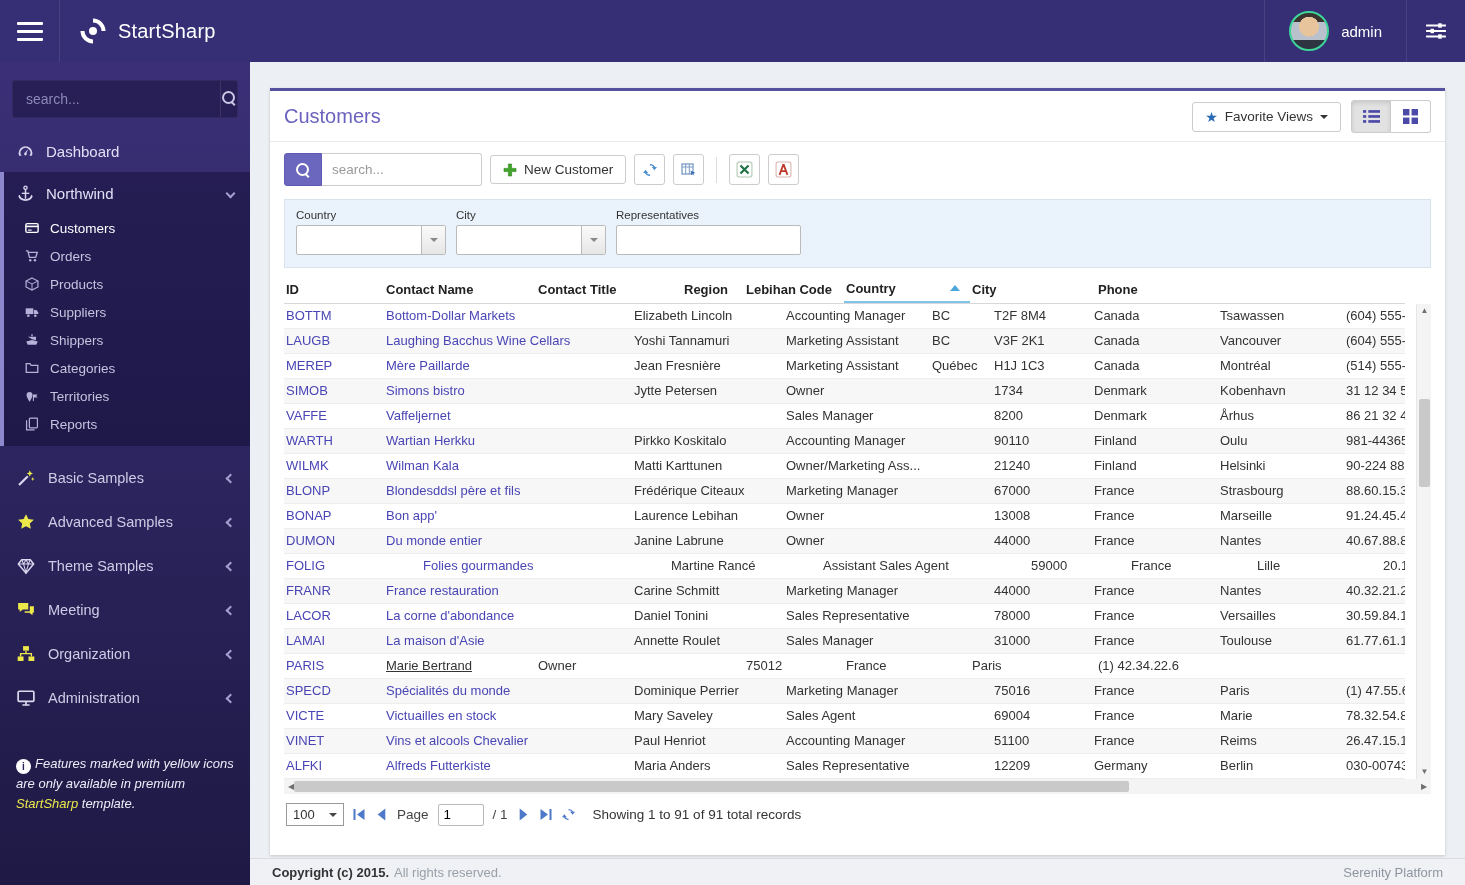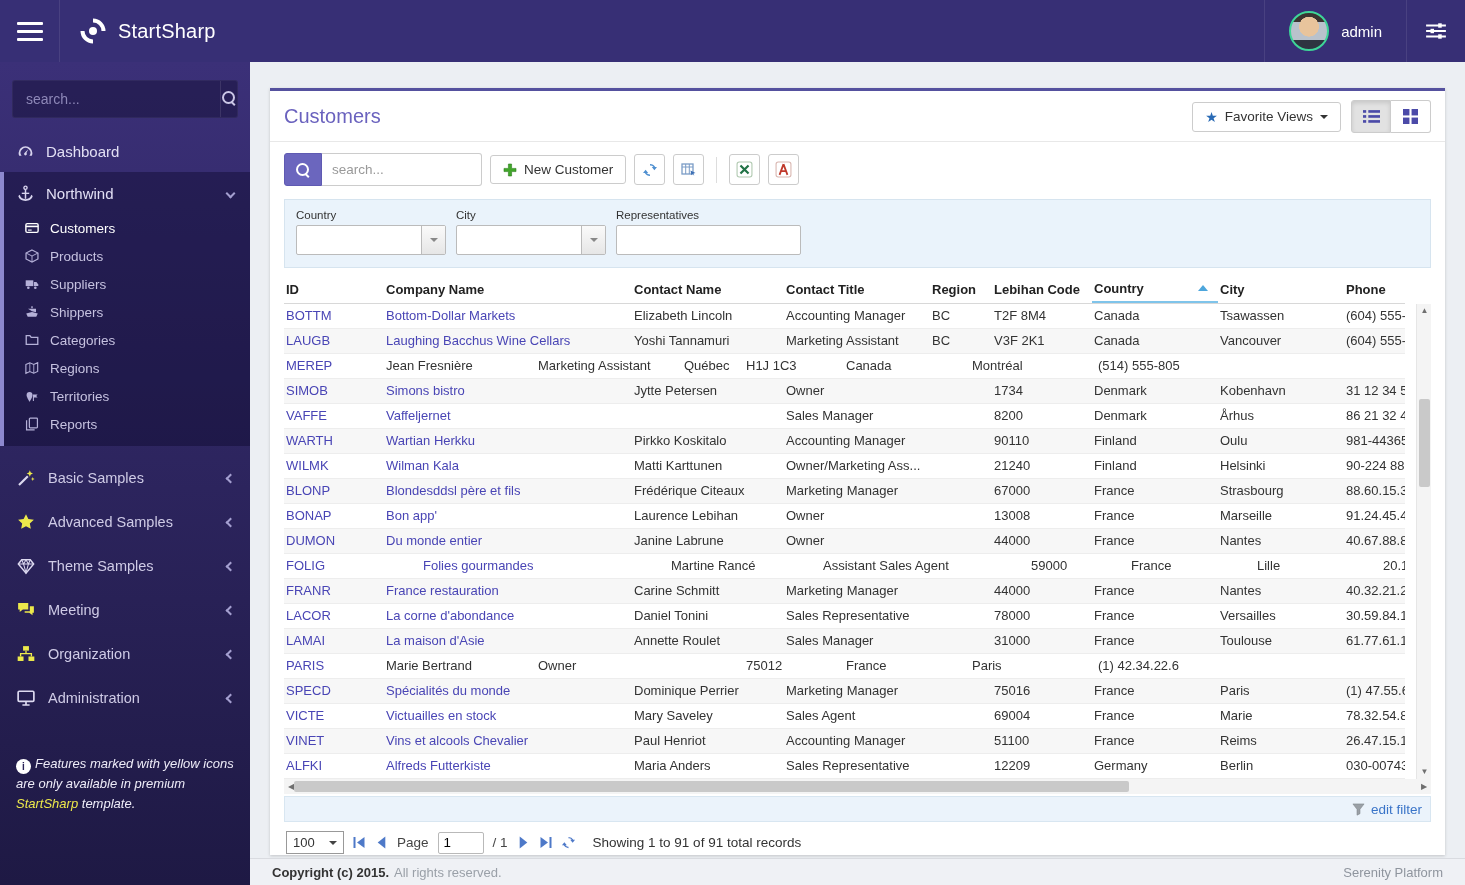--- a/index.html
+++ b/index.html
@@ -212,20 +212,30 @@
                 <rect x="1" y="3" width="14" height="10" rx="1.5" fill="none" stroke="currentColor" stroke-width="1.6"></rect>
                 <path d="M1 6.2h14" stroke="currentColor" stroke-width="1.8"></path>
                 <path d="M3.4 10.4h4.2" stroke="currentColor" stroke-width="1.3"></path>
               </svg>
             </span>
             <span>Customers</span>
           </div>
           <div class="sub-item">
             <span class="ico">
               <svg viewBox="0 0 16 16">
+                <path d="M1 2.2h2.2l1.9 7.3h7.1l1.9-5.6H4" fill="none" stroke="currentColor" stroke-width="1.5"></path>
+                <circle cx="6" cy="12.8" r="1.4" fill="currentColor"></circle>
+                <circle cx="11.4" cy="12.8" r="1.4" fill="currentColor"></circle>
+              </svg>
+            </span>
+            <span>Orders</span>
+          </div>
+          <div class="sub-item">
+            <span class="ico">
+              <svg viewBox="0 0 16 16">
                 <path d="M8 1.2 14.8 4.6v6.8L8 14.8 1.2 11.4V4.6z" fill="none" stroke="currentColor" stroke-width="1.4"></path>
                 <path d="M1.2 4.6 8 8l6.8-3.4M8 8v6.8" fill="none" stroke="currentColor" stroke-width="1.1"></path>
               </svg>
             </span>
             <span>Products</span>
           </div>
           <div class="sub-item">
             <span class="ico">
               <svg viewBox="0 0 16 16" fill="currentColor">
                 <rect x="0.8" y="3.8" width="8.7" height="6.6"></rect>
@@ -246,29 +256,20 @@
             </span>
             <span>Shippers</span>
           </div>
           <div class="sub-item">
             <span class="ico">
               <svg viewBox="0 0 16 16">
                 <path d="M1.4 3h4.2l1.5 2h7.5v8H1.4z" fill="none" stroke="currentColor" stroke-width="1.5"></path>
               </svg>
             </span>
             <span>Categories</span>
-          </div>
-          <div class="sub-item">
-            <span class="ico">
-              <svg viewBox="0 0 16 16">
-                <path d="M1 4l4.5-2L10 4l4.5-2v10l-4.5 2L5.5 12 1 14z" fill="none" stroke="currentColor" stroke-width="1.3"></path>
-                <path d="M5.5 2v10M10 4v10" stroke="currentColor" stroke-width="1" fill="none"></path>
-              </svg>
-            </span>
-            <span>Regions</span>
           </div>
           <div class="sub-item">
             <span class="ico">
               <svg viewBox="0 0 16 16" fill="currentColor">
                 <path d="M5.2 14.6S1.8 9.6 1.8 6.8a3.4 3.4 0 1 1 6.8 0c0 2.8-3.4 7.8-3.4 7.8z"></path>
                 <path d="M9.6 6.4h4.8l-1.6 1.6 1.6 1.6H9.6zM9 6.4h1.2v7.4H9z"></path>
               </svg>
             </span>
             <span>Territories</span>
           </div>
@@ -448,23 +449,20 @@
           <span class="f-label">Representatives</span>
           <input class="f-input" style="">
         </div>
       </div>
 
       <div class="grid-wrap">
         <div class="g-header" id="g-header">
             <div class="g-th" style="width: 100px;">
               <span>ID</span>
             </div>
-            <div class="g-th" style="width: 248px;">
-              <span>Company Name</span>
-            </div>
             <div class="g-th" style="width: 152px;">
               <span>Contact Name</span>
             </div>
             <div class="g-th" style="width: 146px;">
               <span>Contact Title</span>
             </div>
             <div class="g-th" style="width: 62px;">
               <span>Region</span>
             </div>
             <div class="g-th" style="width: 100px;">
@@ -499,20 +497,21 @@
               <div class="g-td" style="width: 152px;">Yoshi Tannamuri</div>
               <div class="g-td" style="width: 146px;">Marketing Assistant</div>
               <div class="g-td" style="width: 62px;">BC</div>
               <div class="g-td" style="width: 100px;">V3F 2K1</div>
               <div class="g-td" style="width: 126px;">Canada</div>
               <div class="g-td" style="width: 126px;">Vancouver</div>
               <div class="g-td" style="width: 96px;">(604) 555-339</div>
             </div>
             <div class="g-row">
               <div class="g-td link" style="width: 100px;">MEREP</div>
+              <div class="g-td link" style="width: 248px;">Mère Paillarde</div>
               <div class="g-td" style="width: 152px;">Jean Fresnière</div>
               <div class="g-td" style="width: 146px;">Marketing Assistant</div>
               <div class="g-td" style="width: 62px;">Québec</div>
               <div class="g-td" style="width: 100px;">H1J 1C3</div>
               <div class="g-td" style="width: 126px;">Canada</div>
               <div class="g-td" style="width: 126px;">Montréal</div>
               <div class="g-td" style="width: 96px;">(514) 555-805</div>
             </div>
             <div class="g-row">
               <div class="g-td link" style="width: 100px;">SIMOB</div>
@@ -630,21 +629,21 @@
               <div class="g-td" style="width: 152px;">Annette Roulet</div>
               <div class="g-td" style="width: 146px;">Sales Manager</div>
               <div class="g-td" style="width: 62px;"></div>
               <div class="g-td" style="width: 100px;">31000</div>
               <div class="g-td" style="width: 126px;">France</div>
               <div class="g-td" style="width: 126px;">Toulouse</div>
               <div class="g-td" style="width: 96px;">61.77.61.10</div>
             </div>
             <div class="g-row">
               <div class="g-td link" style="width: 100px;">PARIS</div>
-              <div class="g-td" style="width: 152px;">Marie Bertrand</div>
+              <div class="g-td" style="width: 152px; text-decoration: underline;">Marie Bertrand</div>
               <div class="g-td" style="width: 146px;">Owner</div>
               <div class="g-td" style="width: 62px;"></div>
               <div class="g-td" style="width: 100px;">75012</div>
               <div class="g-td" style="width: 126px;">France</div>
               <div class="g-td" style="width: 126px;">Paris</div>
               <div class="g-td" style="width: 96px;">(1) 42.34.22.6</div>
             </div>
             <div class="g-row">
               <div class="g-td link" style="width: 100px;">SPECD</div>
               <div class="g-td link" style="width: 248px;">Spécialités du monde</div>
@@ -696,26 +695,20 @@
           <span class="arr dn">▼</span>
         </div>
       </div>
 
       <div class="hscroll">
         <span class="arr lf">◀</span>
         <span class="thumb"></span>
         <span class="arr rt">▶</span>
       </div>
 
-      <div class="filter-strip">
-        <svg viewBox="0 0 14 14" width="13" height="13">
-            <path d="M1 1h12L8.6 6.8v4.7l-3.2 1.6V6.8z" fill="#9AA0A6" stroke="#7E848A" stroke-width=".6"></path>
-          </svg>
-        <span class="edit-filter-link">edit filter</span>
-      </div>
 
       <div class="pager">
         <div class="size-select">
           <span>100</span>
           <span class="caret"></span>
         </div>
         <span class="pg-ic">
           <svg viewBox="0 0 13 12">
               <rect x="0.5" y="0.5" width="2" height="11" fill="#4E79C8"></rect>
               <path d="M11.5 0.5 4 6l7.5 5.5z" fill="#4E79C8"></path>

